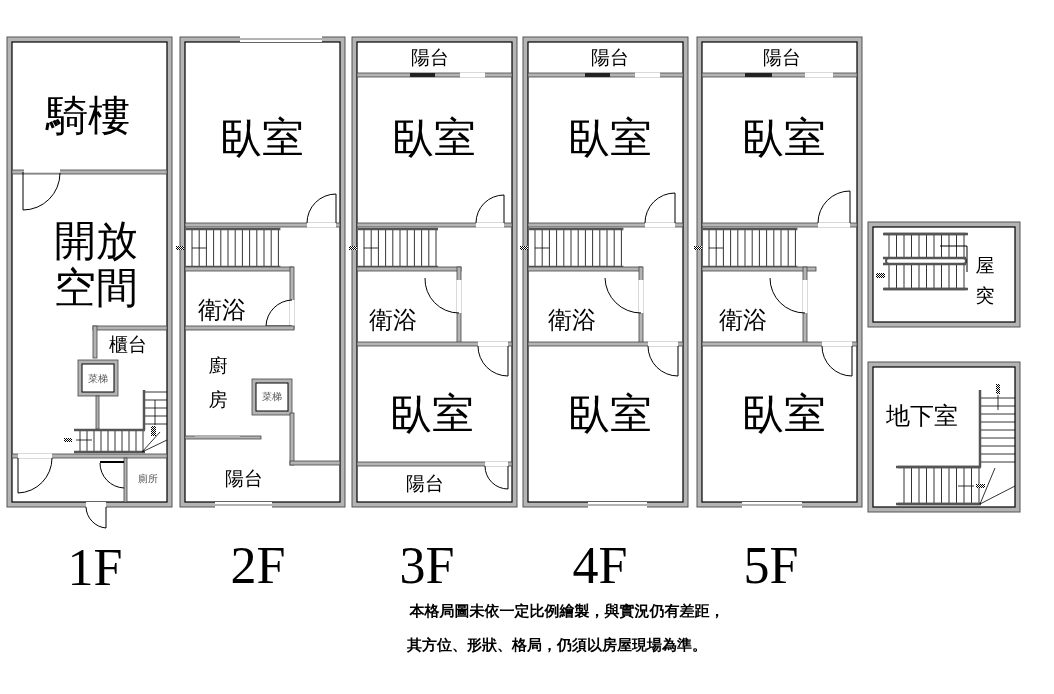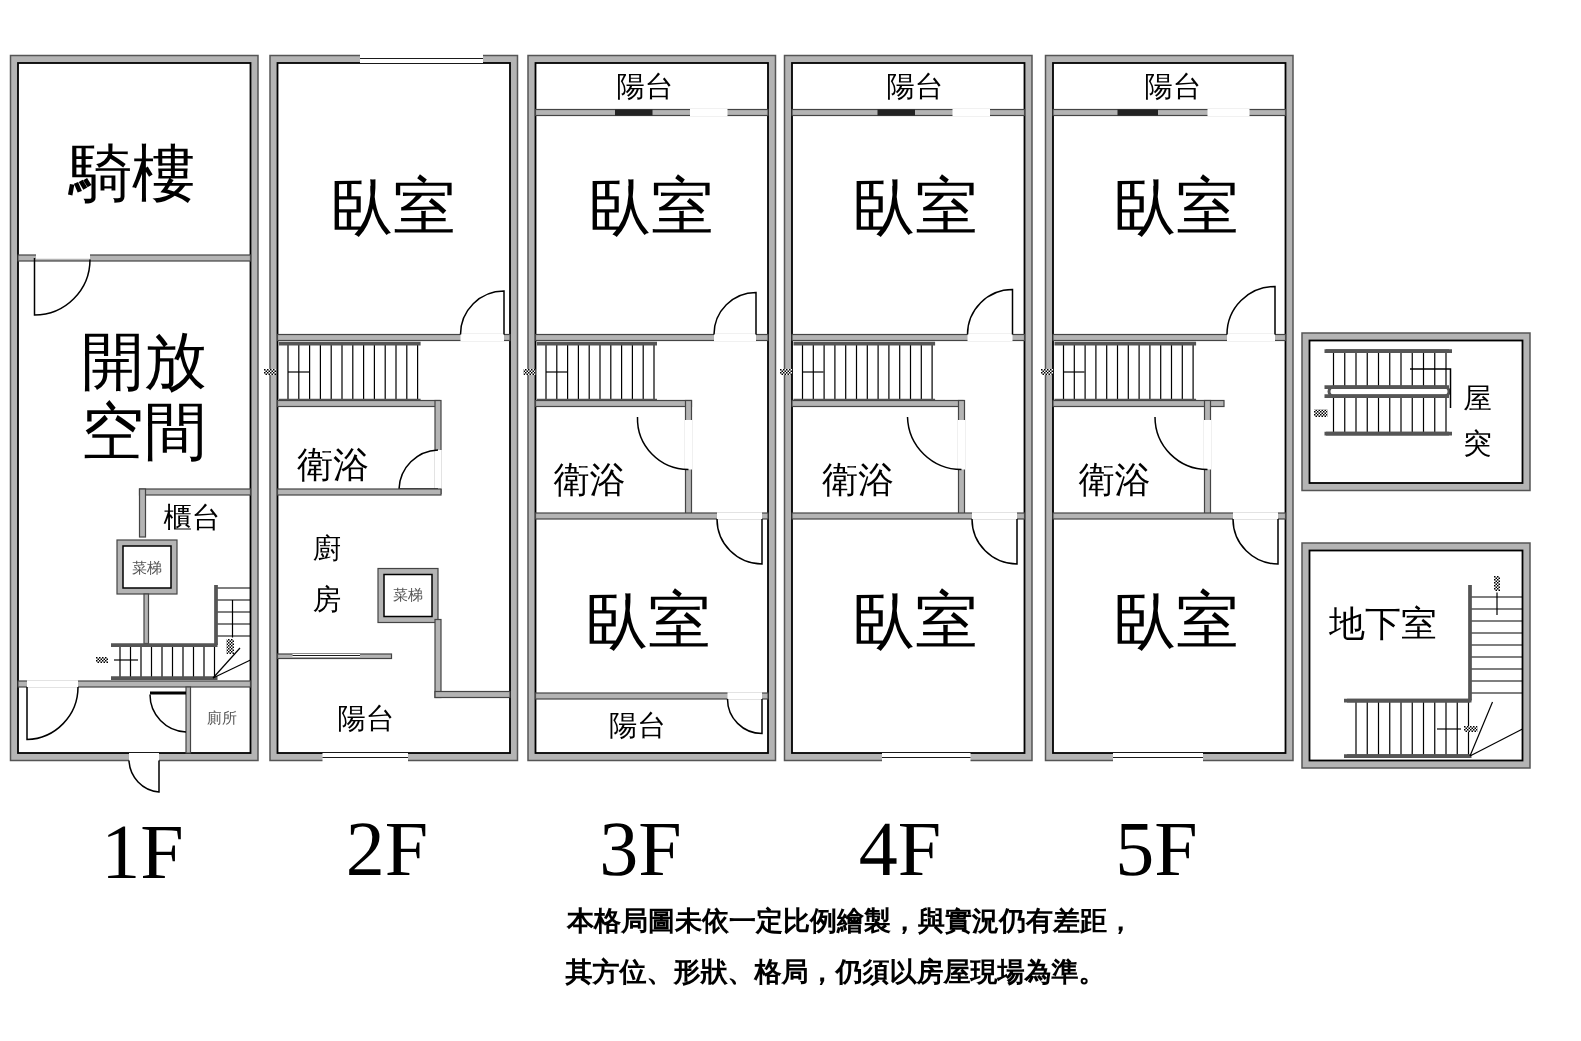--- a/index.html
+++ b/index.html
@@ -10,21 +10,21 @@
   .iw{fill:#b4b4b4;stroke:#444;stroke-width:0.8;}
   .door{fill:none;stroke:#000;stroke-width:1;}
   .stair{stroke:#000;stroke-width:0.8;}
   .rail{fill:none;stroke:#555;stroke-width:2.5;}
   .lbl{font-family:"DejaVu Serif",serif;fill:#000;}
   .lbl-big{font-size:42px;}
   .lbl-med{font-size:24px;}
   .lbl-sm{font-size:19px;}
   .lbl-tiny{font-size:10px;fill:#555;}
   .floor{font-family:"Liberation Serif",serif;font-size:52px;fill:#000;}
-  .note{position:absolute;left:0;width:1054px;text-align:center;font-family:"DejaVu Sans",sans-serif;font-weight:bold;font-size:18px;color:#000;}
+  .note{position:absolute;left:0;width:1054px;text-align:center;font-family:"DejaVu Sans",sans-serif;font-weight:bold;font-size:15px;color:#000;}
 </style>
 </head>
 <body>
 
 <svg width="1054" height="694" viewBox="0 0 1054 694">
   <defs>
     <pattern id="hatch" width="2" height="2" patternUnits="userSpaceOnUse">
       <rect width="2" height="2" fill="#fff"></rect>
         <rect width="1" height="1" fill="#000"></rect>
         <rect x="1" y="1" width="1" height="1" fill="#000"></rect>

